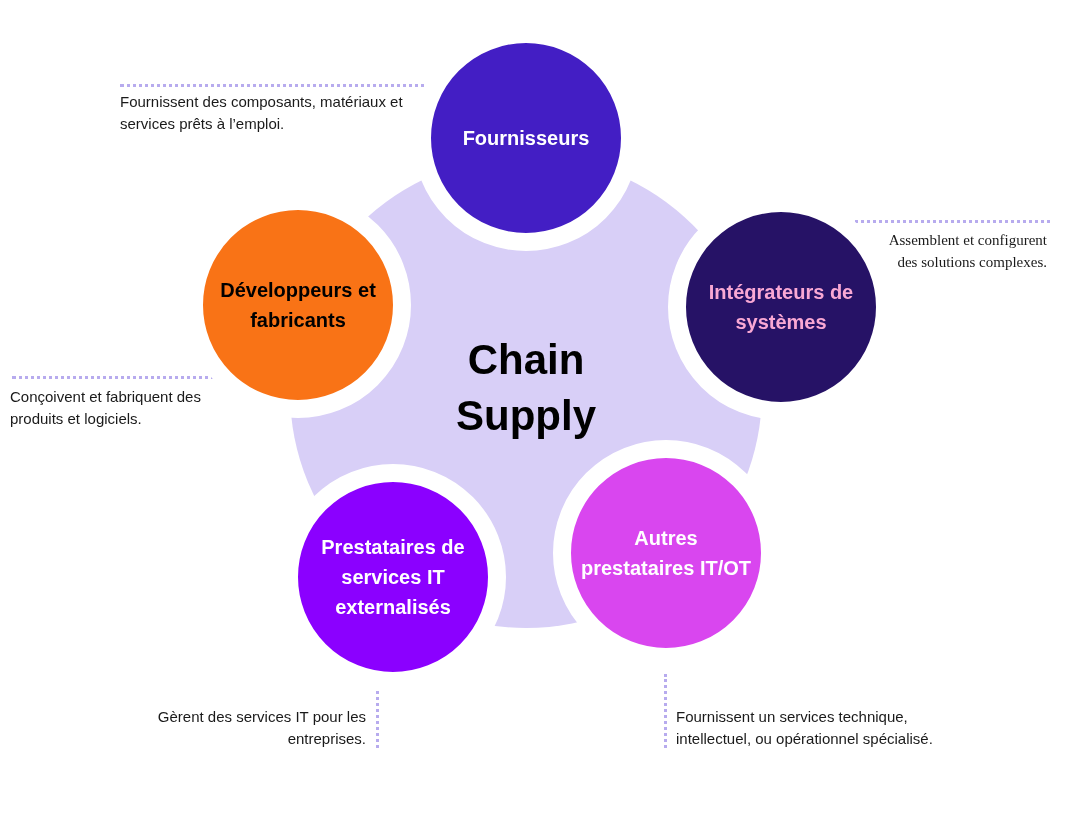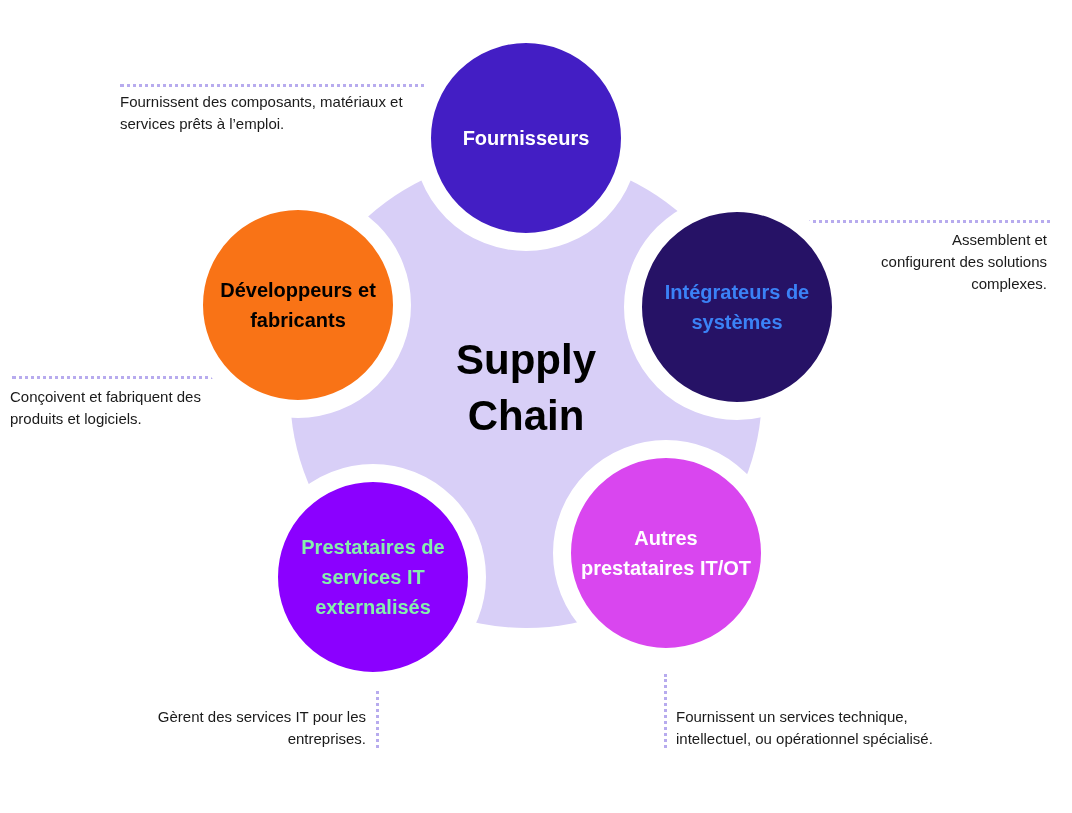--- a/index.html
+++ b/index.html
@@ -24,35 +24,35 @@
 
 <div class="hline" style="left: 120px; top: 84px; width: 330px; border-top-color: rgb(183, 171, 238);"></div>
 <div class="hline" style="left: 800px; top: 220px; width: 250px; border-top-color: rgb(183, 171, 238);"></div>
 <div class="hline" style="left: 12px; top: 376px; width: 222px; border-top-color: rgb(183, 171, 238);"></div>
 <div class="vline" style="left: 376px; top: 674px; height: 74px; border-left-color: rgb(183, 171, 238);"></div>
 <div class="vline" style="left: 664px; top: 674px; height: 74px; border-left-color: rgb(183, 171, 238);"></div>
 
 <div class="node" style="left: 413px; top: 25px; background: rgb(67, 30, 196); color: rgb(255, 255, 255);">
   <span>Fournisseurs</span>
 </div>
-<div class="node" style="left: 624px; top: 194px; background: rgb(38, 18, 102); color: #3b82f6;">
+<div class="node" style="left: 668px; top: 194px; background: rgb(38, 18, 102); color: #f9a8d4;">
   <span>Intégrateurs de systèmes</span>
 </div>
 <div class="node" style="left: 553px; top: 440px; background: #d946ef; color: rgb(255, 255, 255);">
   <span>Autres prestataires IT/OT</span>
 </div>
-<div class="node" style="left: 260px; top: 464px; background: rgb(139, 0, 255); color: #86efac;">
+<div class="node" style="left: 280px; top: 464px; background: rgb(139, 0, 255); color: #ffffff;">
   <span>Prestataires de services IT externalisés</span>
 </div>
 <div class="node" style="left: 185px; top: 192px; background: #f97316; color: rgb(0, 0, 0);">
   <span>Développeurs et fabricants</span>
 </div>
 
 <div class="center-title">
+  <div>Chain</div>
   <div>Supply</div>
-  <div>Chain</div>
 </div>
 
 <div class="desc" style="left:120px; top:91px; width:310px; text-align:left;">Fournissent des composants, matériaux et services prêts à l’emploi.</div>
-<div class="desc" style="left:880px; top:229px; width:167px; text-align:right;">Assemblent et configurent des solutions complexes.</div>
+<div class="desc" style="left:880px; top:229px; width:167px; text-align:right;font-family:Liberation Serif, serif;">Assemblent et configurent des solutions complexes.</div>
 <div class="desc" style="left:676px; top:706px; width:310px; text-align:left;">Fournissent un services technique, intellectuel, ou opérationnel spécialisé.</div>
 <div class="desc" style="left:130px; top:706px; width:236px; text-align:right;">Gèrent des services IT pour les entreprises.</div>
 <div class="desc" style="left:10px; top:386px; width:230px; text-align:left;">Conçoivent et fabriquent des produits et logiciels.</div>
 
 </body></html>

